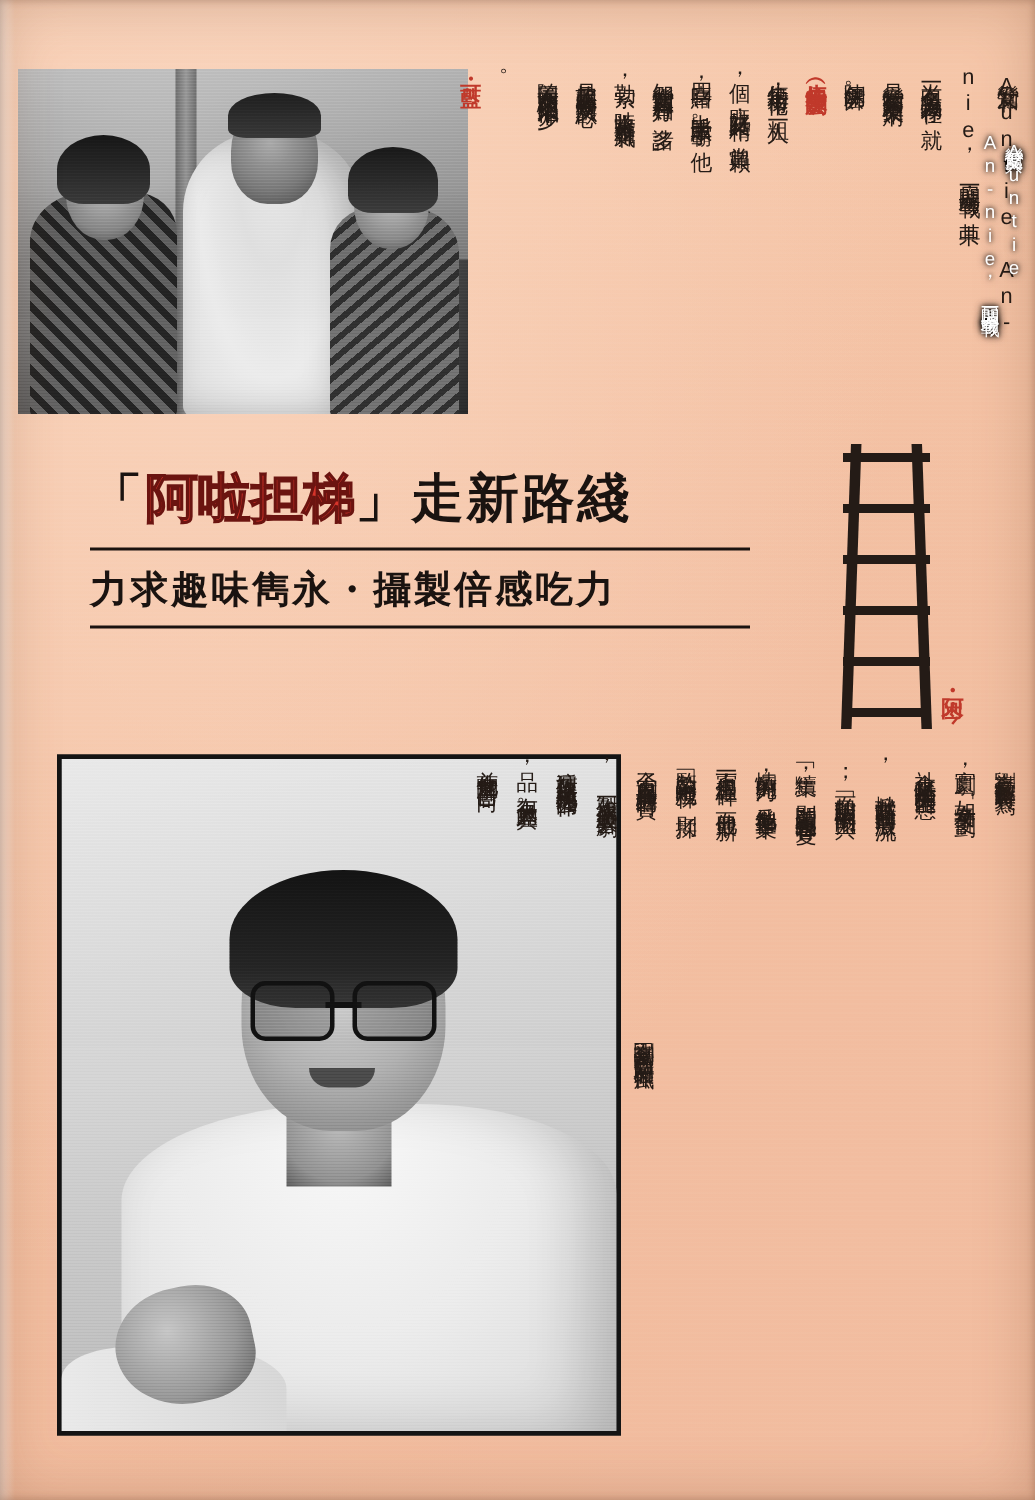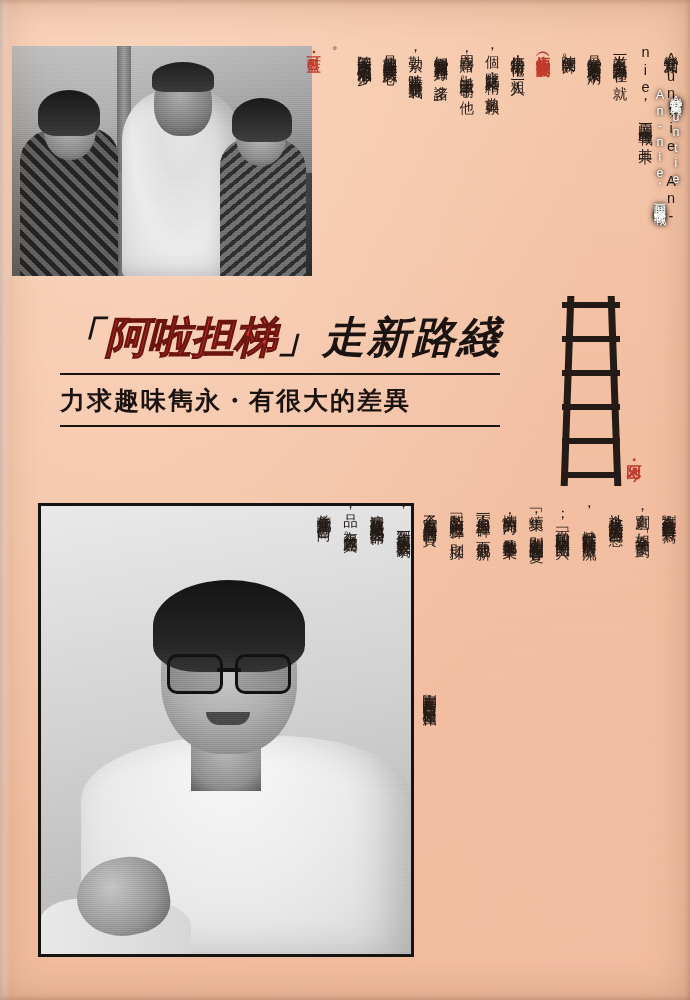--- a/index.html
+++ b/index.html
@@ -156,27 +156,26 @@
 
   
   #headline-area {
     position: absolute;
     left: 60px;
     top: 316px;
     width: 470px;
   }
   #headline-main {
     font-family: "DejaVu Sans", sans-serif;
-    font-size: 43px;
+    font-size: 35px;
     font-weight: bold;
     letter-spacing: 2px;
     color: #1a1310;
     white-space: nowrap;
     line-height: 1;
-    font-style: italic;
   }
   #headline-main .redtitle {
     color: #d6342a;
     -webkit-text-stroke: 1px #6b1410;
     letter-spacing: 0px;
   }
   #headline-rule-top {
     margin-top: 14px;
     border-top: 2.5px solid #1a1310;
     width: 440px;
@@ -369,21 +368,21 @@
     <div class="col vtext">尚有一名危險人物存在，就</div>
     <div class="col vtext">nie，展開一場奪戰，其中</div>
     <div class="col vtext">鸞鷥女和Auntie An-</div>
   </div>
 
   <div id="headline-area">
     <div id="headline-main">
       <span>「</span><span class="redtitle">阿啦担梯</span><span>」</span><span>走新路綫</span>
     </div>
     <div id="headline-rule-top"></div>
-    <div id="headline-sub">力求趣味雋永・有很大的差異</div>
+    <div id="headline-sub">力求趣味雋永・攝製倍感吃力</div>
     <div id="headline-rule-bot"></div>
   </div>
 
   <div id="ladder">
     <div class="rail l"></div>
     <div class="rail r"></div>
     <div class="rung" style="top:6px"></div>
     <div class="rung" style="top:40px"></div>
     <div class="rung" style="top:74px"></div>
     <div class="rung" style="top:108px"></div>

